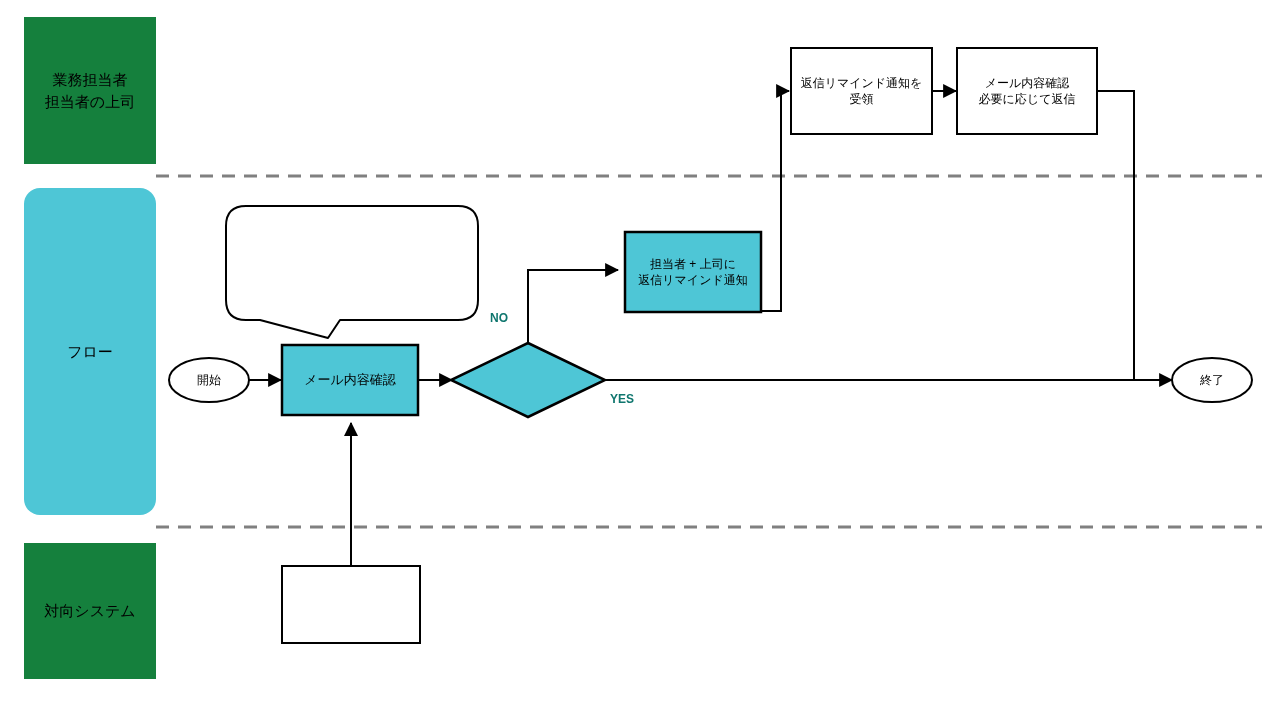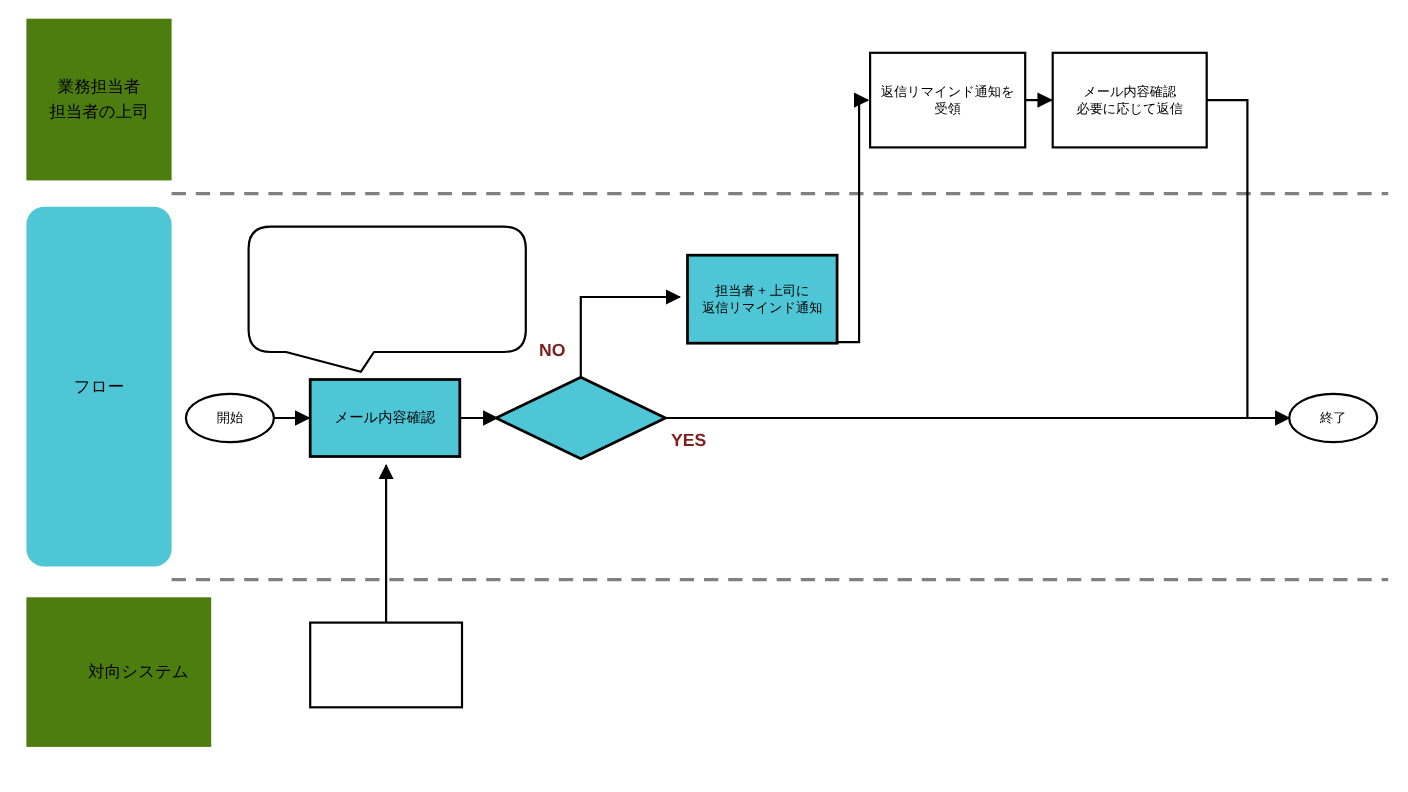--- a/index.html
+++ b/index.html
@@ -30,44 +30,44 @@
     position: absolute;
     display: flex;
     align-items: center;
     justify-content: center;
     text-align: center;
     line-height: 1.45;
     font-size: 15px;
     color: #000000;
     white-space: pre-line;
   }
-  .lane-grey { background: #4d7c0f; }
+  .lane-grey { background: #15803d; }
   .lane-teal { background: #4ec6d6; border-radius: 16px; }
 
   
   .node-text {
     position: absolute;
     display: flex;
     align-items: center;
     justify-content: center;
     text-align: center;
     line-height: 1.35;
     color: #000000;
     white-space: pre-line;
     pointer-events: none;
   }
   .t13 { font-size: 13px; }
   .t12 { font-size: 12px; }
   .t11 { font-size: 11px; }
 
   .edge-label {
     position: absolute;
-    font-size: 16px;
+    font-size: 12px;
     font-weight: bold;
-    color: #7f1d1d;
+    color: #0f766e;
   }
 
   .callout-text {
     position: absolute;
     font-size: 11.5px;
     line-height: 1.5;
     color: #000000;
     white-space: pre-line;
     text-align: left;
   }
@@ -79,21 +79,21 @@
 
   <div class="lane-head lane-grey" style="left:24px; top:17px; width:132px; height:147px;">
     <span>業務担当者
 担当者の上司</span>
   </div>
 
   <div class="lane-head lane-teal" style="left:24px; top:188px; width:132px; height:327px;">
     <span>フロー</span>
   </div>
 
-  <div class="lane-head lane-grey" style="left:24px; top:543px; width:132px; height:136px;padding-left:36px;">
+  <div class="lane-head lane-grey" style="left:24px; top:543px; width:132px; height:136px;">
     <span>対向システム</span>
   </div>
 
   <svg class="layer" viewBox="0 0 1280 720">
     <defs>
       <marker id="arrow" viewBox="0 0 10 10" refX="9.2" refY="5" markerWidth="7" markerHeight="7" orient="auto-start-reverse">
         <path d="M 0 0 L 10 5 L 0 10 z" fill="#000000"></path>
       </marker>
     </defs>
 

